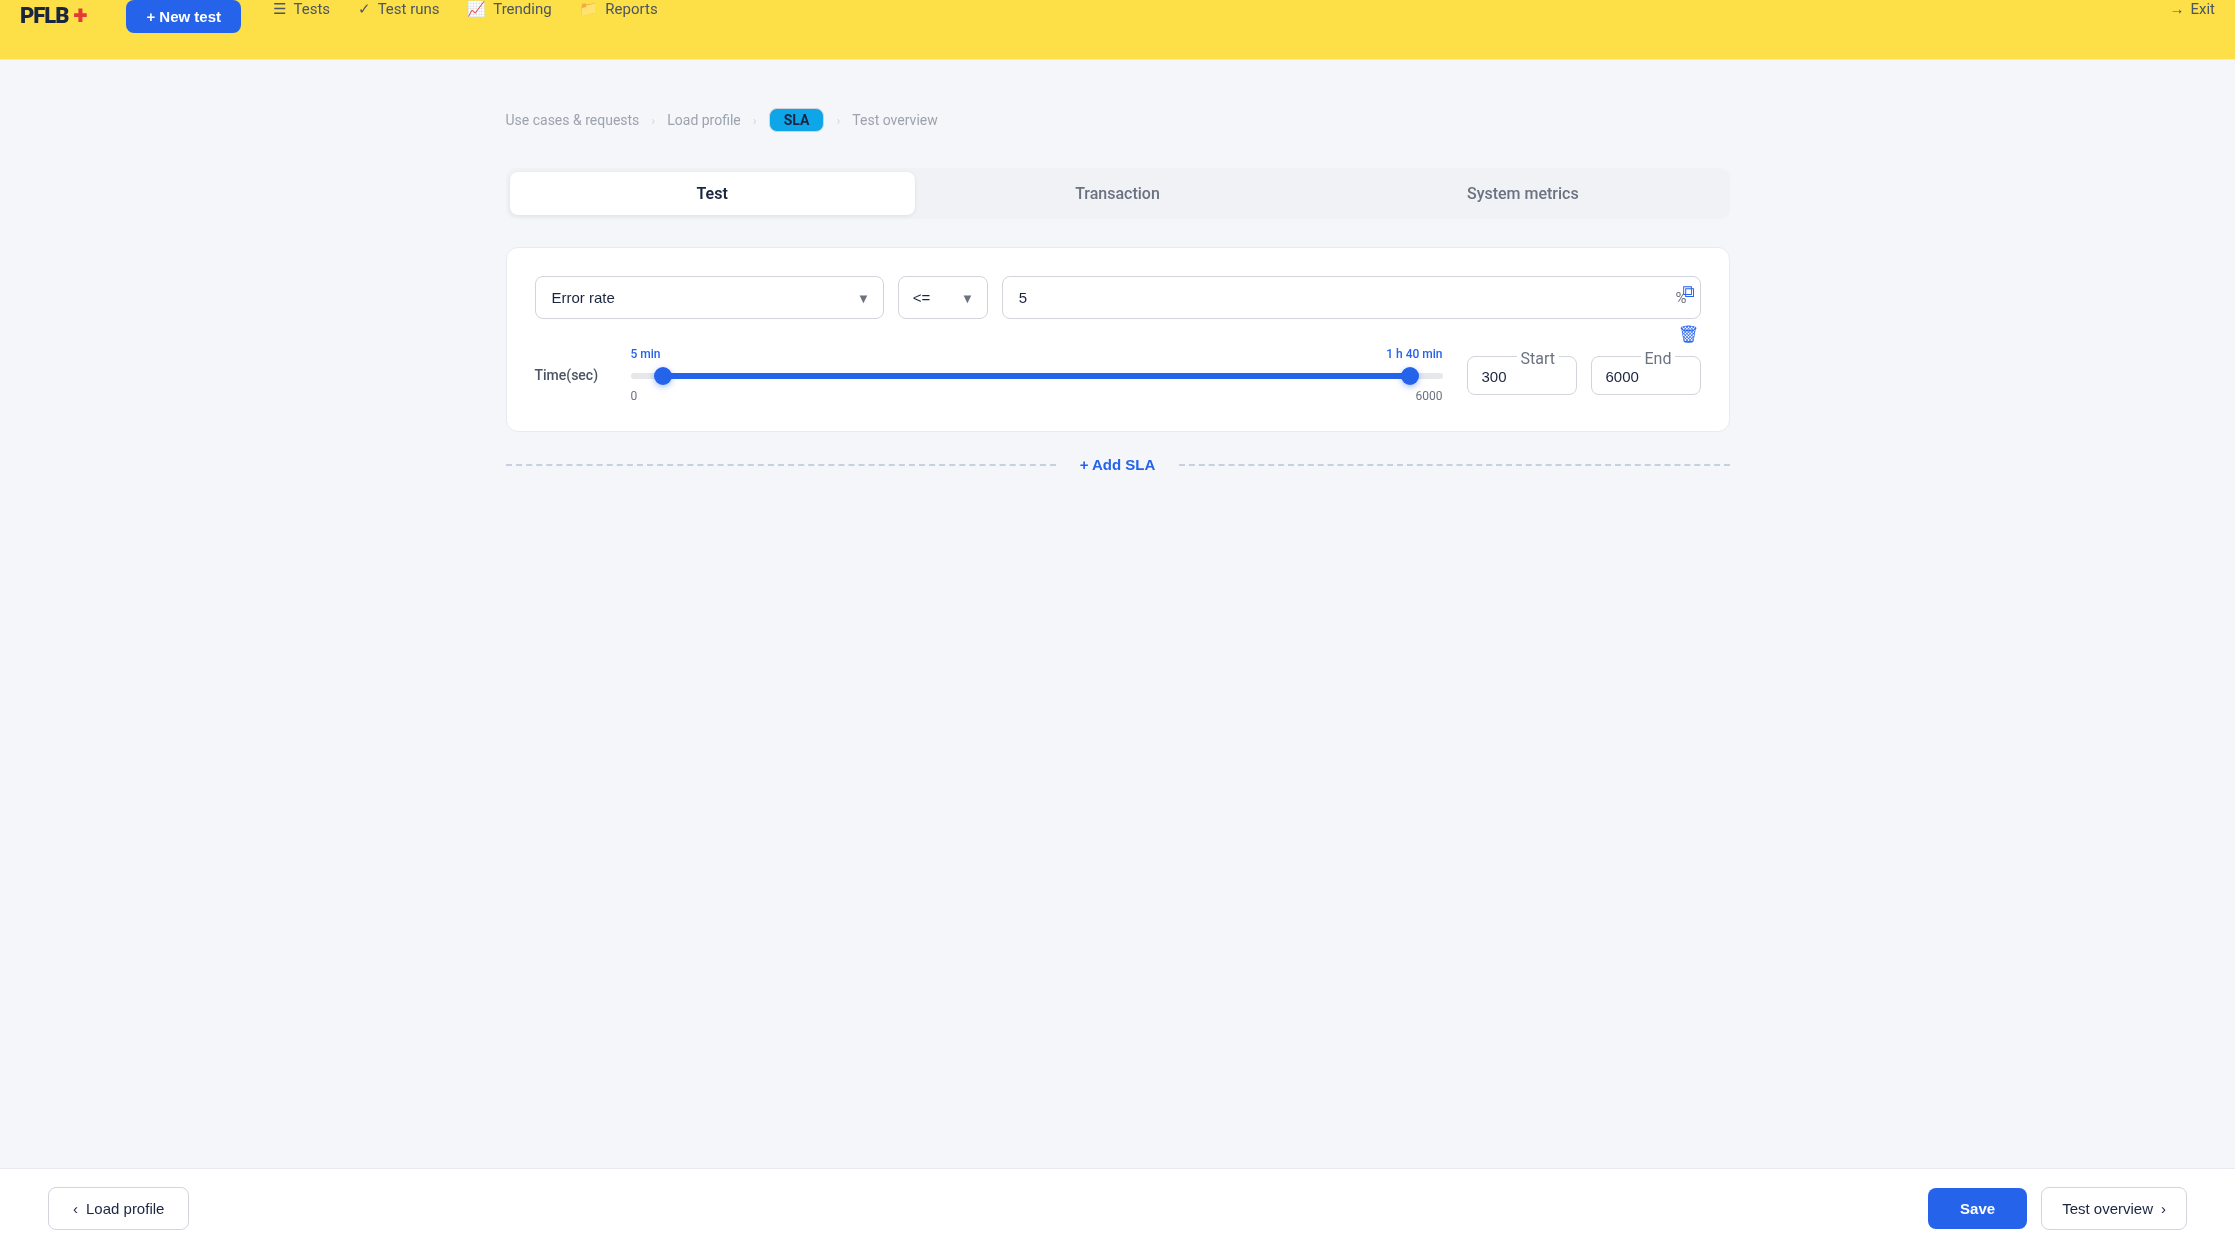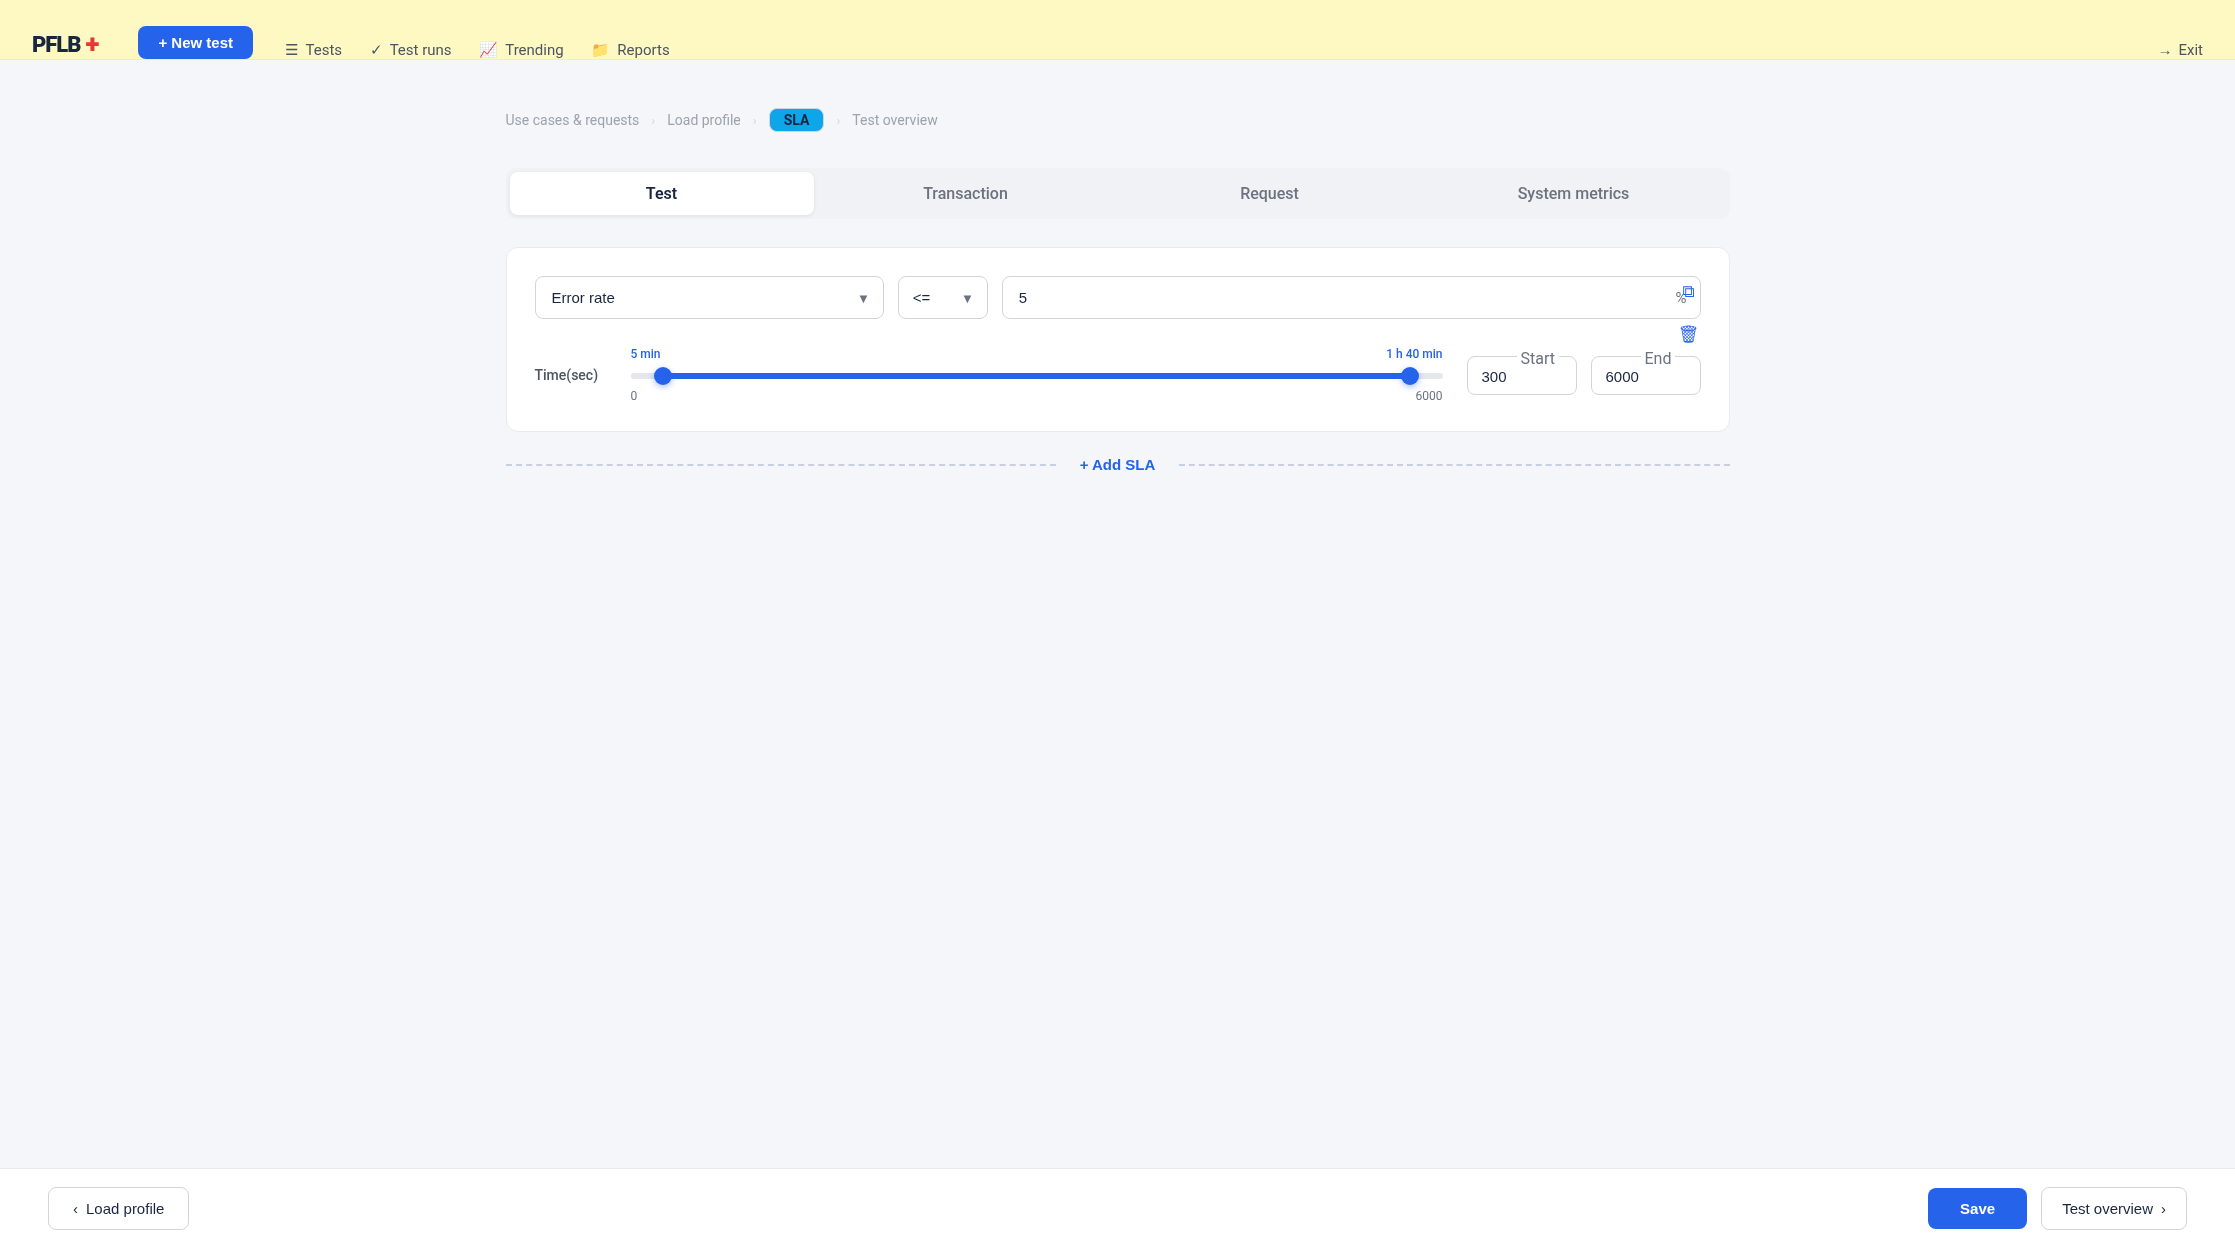--- a/index.html
+++ b/index.html
@@ -5,25 +5,25 @@
     * { box-sizing: border-box; margin: 0; padding: 0; }
     body {
       font-family: -apple-system, BlinkMacSystemFont, 'Segoe UI', Roboto, sans-serif;
       background: #f4f6f9;
       min-height: 100vh;
       color: #1a2540;
     }
 
     
     .navbar {
-      background: #fef9c3;
+      background: #fde047;
       border-bottom: 1px solid #e8eaf0;
       display: flex;
-      align-items: flex-end;
-      padding: 0 32px;
+      align-items: flex-start;
+      padding: 0 20px;
       height: 60px;
       gap: 32px;
     }
     .logo {
       display: flex;
       align-items: center;
       gap: 4px;
       font-size: 22px;
       font-weight: 900;
       color: #1a2540;
@@ -471,21 +471,20 @@
     <span class="breadcrumb-item">Load profile</span>
     <span class="breadcrumb-chevron">›</span>
     <span class="breadcrumb-item active">SLA</span>
     <span class="breadcrumb-chevron">›</span>
     <span class="breadcrumb-item">Test overview</span>
   </div>
 
   <div class="tabs-container">
     <div class="tab active">Test</div>
     <div class="tab">Transaction</div>
-    <div class="tab">Request</div>
     <div class="tab">System metrics</div>
   </div>
 
   <div class="sla-card">
 
     <div class="sla-row-top">
 
       <div class="sla-select-wrapper">
         <select class="sla-select">
           <option>Error rate</option>

